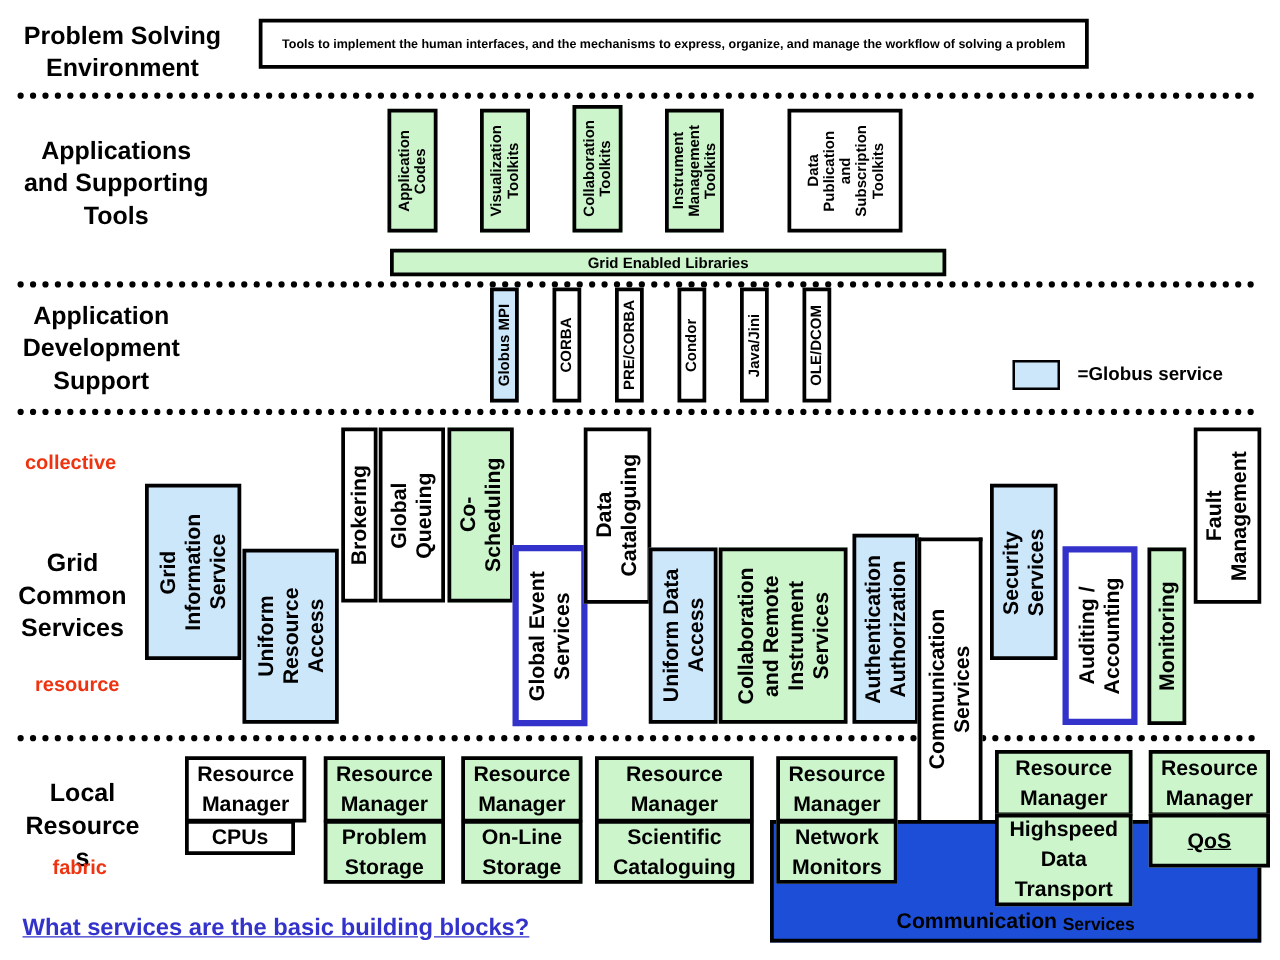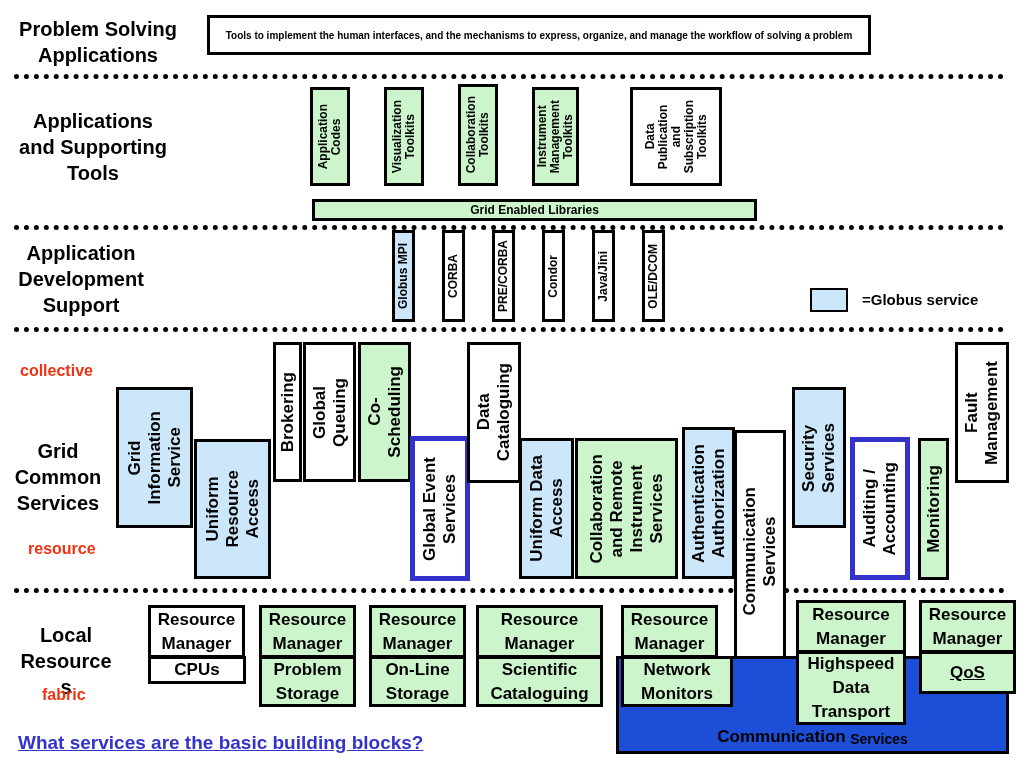--- a/index.html
+++ b/index.html
@@ -15,21 +15,21 @@
   .vt{writing-mode:vertical-rl;transform:rotate(180deg);white-space:pre-line;}
   .sm{font-size:12px;line-height:13px;}
   .lg{font-size:17px;line-height:20px;}
   .rm{font-size:17px;line-height:24px;}
   .red{color:#ee3311;font-weight:bold;font-size:16px;}
 </style>
 </head>
 <body>
 
 <div class="abs layer" style="left:0;top:16px;width:196px;white-space:pre-line;">Problem Solving
-Applications</div>
+Environment</div>
 <div class="abs layer" style="left:0;top:108px;width:186px;white-space:pre-line;">Applications
 and Supporting
 Tools</div>
 <div class="abs layer" style="left:0;top:240px;width:162px;white-space:pre-line;">Application
 Development
 Support</div>
 <div class="abs layer" style="left:0;top:438px;width:116px;white-space:pre-line;">Grid
 Common
 Services</div>
 <div class="abs layer" style="left:10px;top:622px;width:112px;white-space:pre-line;">Local
@@ -158,40 +158,40 @@
     <span class="vt">Fault
 Management</span>
   </div>
 
 <div class="box gray" style="left:616px;top:656px;width:393px;height:98px;align-items:flex-end;padding-bottom:4px;">
   <span style="font-size:17px;">Communication</span>&nbsp;<span style="font-size:14px;">Services</span>
 </div>
 
 <div class="box rm" style="left:148px;top:605px;width:97px;height:53px;white-space:pre-line;">Resource
 Manager</div>
-<div class="box rm" style="left:148px;top:656px;width:98px;height:28px;">CPUs</div>
+<div class="box rm" style="left:148px;top:656px;width:88px;height:28px;">CPUs</div>
 
 <div class="box green rm" style="left:259px;top:605px;width:97px;height:53px;white-space:pre-line;">Resource
 Manager</div>
 <div class="box green rm" style="left:259px;top:656px;width:97px;height:51px;white-space:pre-line;">Problem
 Storage</div>
 
 <div class="box green rm" style="left:369px;top:605px;width:97px;height:53px;white-space:pre-line;">Resource
 Manager</div>
 <div class="box green rm" style="left:369px;top:656px;width:97px;height:51px;white-space:pre-line;">On-Line
 Storage</div>
 
 <div class="box green rm" style="left:476px;top:605px;width:127px;height:53px;white-space:pre-line;">Resource
 Manager</div>
 <div class="box green rm" style="left:476px;top:656px;width:127px;height:51px;white-space:pre-line;">Scientific
 Cataloguing</div>
 
 <div class="box green rm" style="left:621px;top:605px;width:97px;height:53px;white-space:pre-line;">Resource
 Manager</div>
-<div class="box green rm" style="left:621px;top:656px;width:112px;height:51px;white-space:pre-line;">Network
+<div class="box green rm" style="left:621px;top:656px;width:97px;height:51px;white-space:pre-line;">Network
 Monitors</div>
 
 <div class="box green rm" style="left:796px;top:600px;width:110px;height:53px;white-space:pre-line;">Resource
 Manager</div>
 <div class="box green rm" style="left:796px;top:651px;width:110px;height:74px;white-space:pre-line;">Highspeed
 Data
 Transport</div>
 
 <div class="box green rm" style="left:919px;top:600px;width:97px;height:53px;white-space:pre-line;">Resource
 Manager</div>

